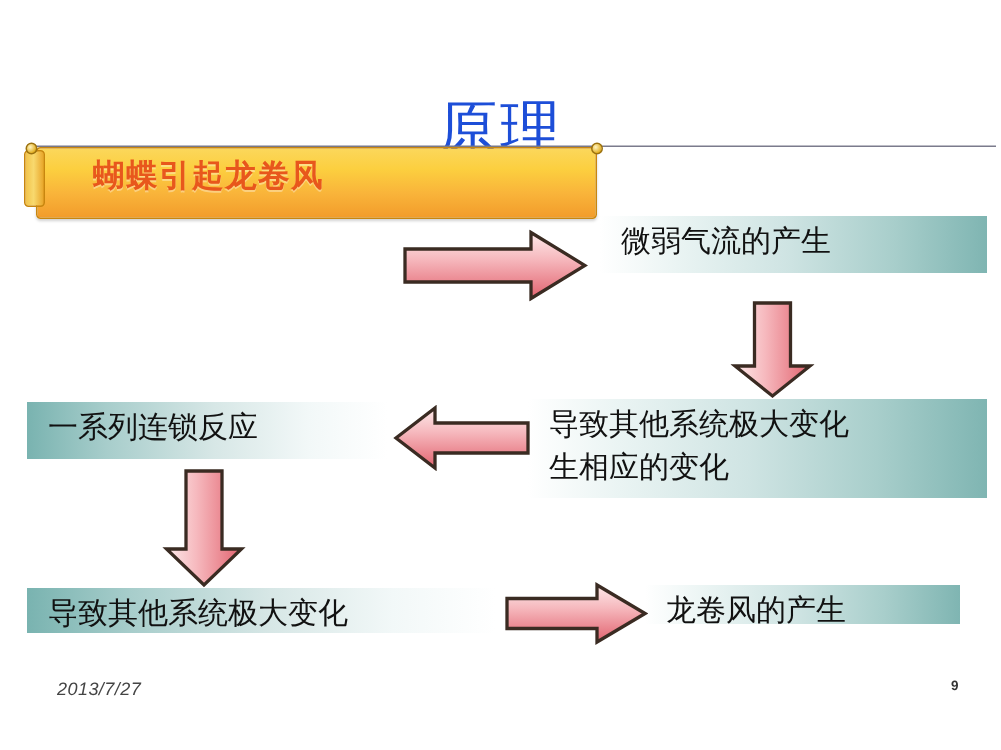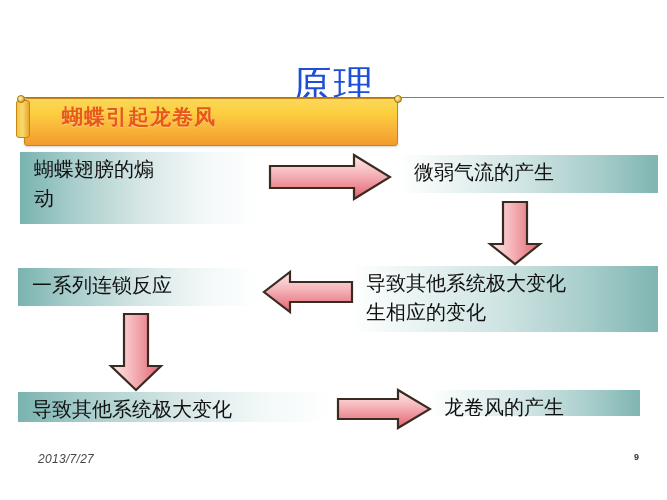--- a/index.html
+++ b/index.html
@@ -129,21 +129,21 @@
   .grad-rl {
     background: linear-gradient(to right,
                 #ffffff 0%,
                 #eaf4f3 20%,
                 #cfe4e3 48%,
                 #a8cecb 76%,
                 #7fb5b2 100%);
   }
 
   #box-flutter   { left: 20px;  top: 152px; width: 236px; height: 72px; }
-  #box-airflow   { left: 400px; top: 155px; width: 258px; height: 38px; }
+  #box-airflow   { left: 400px; top: 144px; width: 258px; height: 38px; }
   #box-surround  { left: 352px; top: 266px; width: 306px; height: 66px; }
   #box-chain     { left: 18px;  top: 268px; width: 240px; height: 38px; }
   #box-greatchg  { left: 18px;  top: 392px; width: 312px; height: 30px; }
   #box-tornado   { left: 430px; top: 390px; width: 210px; height: 26px; }
 
   
   .arrow { position: absolute; }
   #arrow-right-1 { left: 268px; top: 153px; width: 124px; height: 48px; }
   #arrow-down-1  { left: 487px; top: 200px; width: 56px;  height: 66px; }
   #arrow-left-1  { left: 262px; top: 270px; width: 92px;  height: 44px; }
@@ -181,22 +181,20 @@
   <div class="title-rule"></div>
 
   <div class="banner-wrap">
     <div class="banner-body"></div>
     <div class="banner-spine"></div>
     <div class="banner-knob left"></div>
     <div class="banner-knob right"></div>
     <div class="banner-text">蝴蝶引起龙卷风</div>
   </div>
 
-  <div id="box-flutter" class="fbox grad-lr">蝴蝶翅膀的煽
-动</div>
 
   <div id="box-airflow" class="fbox grad-rl">微弱气流的产生</div>
 
   <div id="box-surround" class="fbox grad-rl">导致其他系统极大变化
 生相应的变化</div>
 
   <div id="box-chain" class="fbox grad-lr">一系列连锁反应</div>
 
   <div id="box-greatchg" class="fbox grad-lr">导致其他系统极大变化</div>
 

